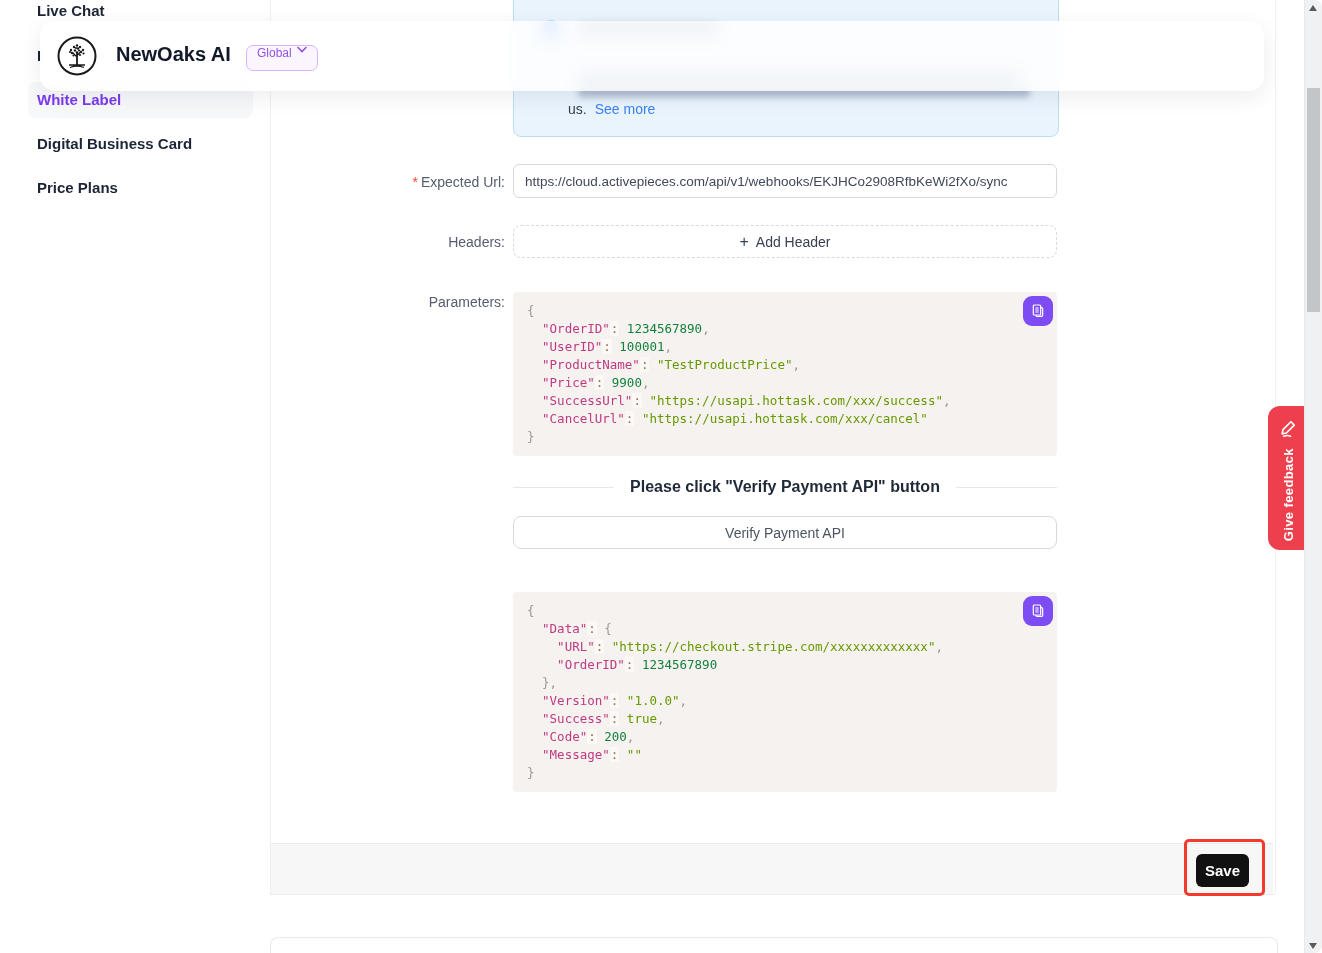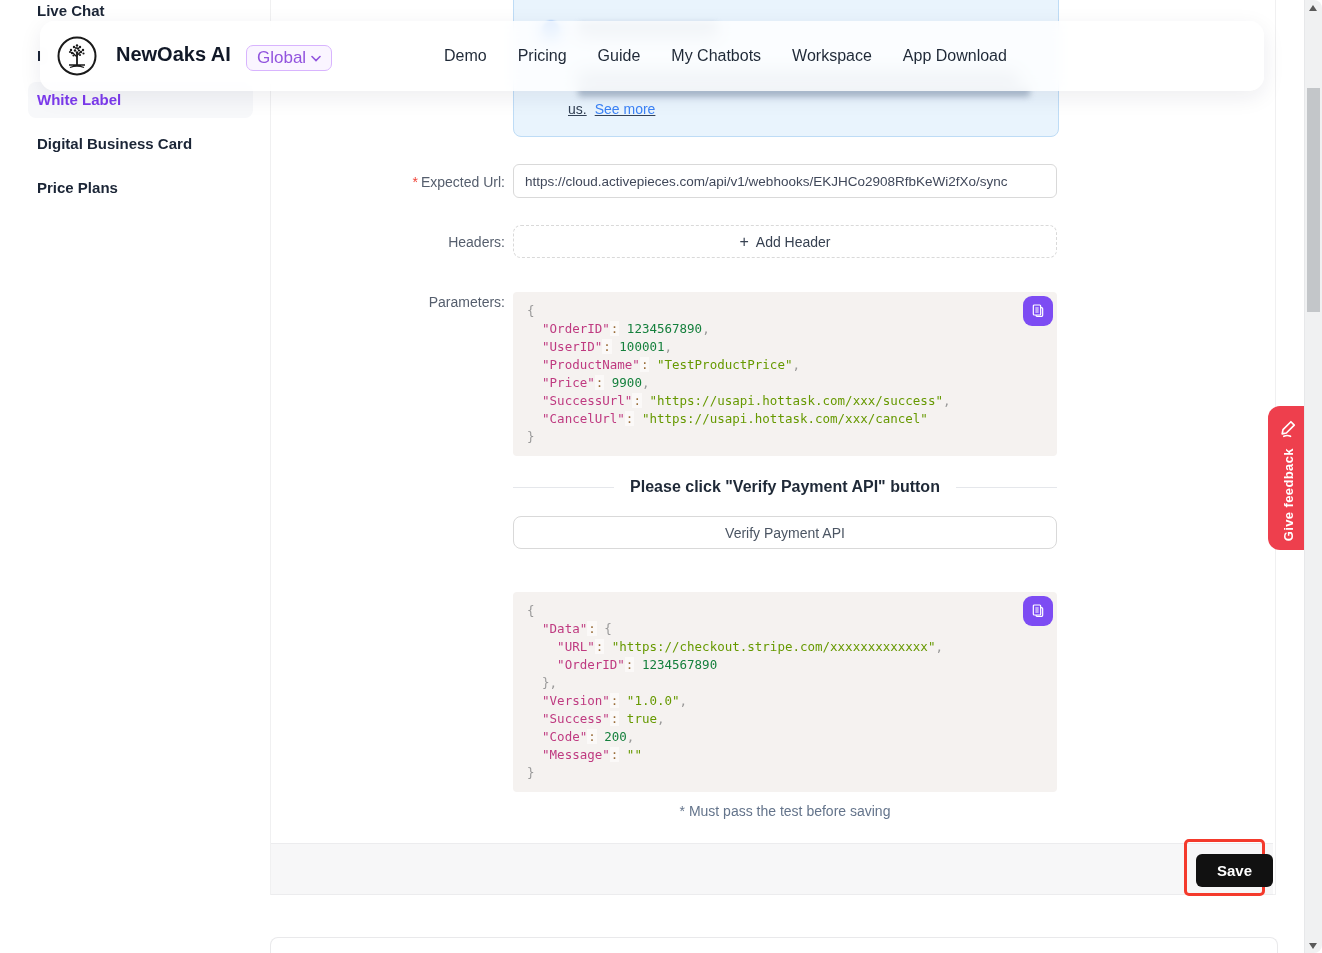--- a/index.html
+++ b/index.html
@@ -23,32 +23,32 @@
 
   
   .reminder{position:absolute;left:513px;top:-46px;width:544px;height:181px;background:#e9f4fd;
             border:1px solid #bedcf6;border-radius:8px;z-index:2;}
   .rem-avatar{position:absolute;left:28px;top:66px;width:18px;height:18px;border-radius:50%;
               background:#6aa5f7;filter:blur(1px);}
   .blurbar{position:absolute;background:#a3b3c7;border-radius:3px;filter:blur(3px);opacity:.85;}
   .rem-title{left:64px;top:69px;width:140px;height:12px;}
   .rem-line1{left:64px;top:117px;width:440px;height:11px;}
   .rem-line2{left:64px;top:131px;width:452px;height:11px;}
-  .rem-last{position:absolute;left:54px;top:146px;font-size:14px;color:#334155;display:flex;gap:8px;text-decoration:underline;}
+  .rem-last{position:absolute;left:54px;top:146px;font-size:14px;color:#334155;display:flex;gap:8px;}
   .see-more{color:#3b82f6;cursor:pointer;}
 
   
   .navbar{position:absolute;left:40px;top:21px;width:1224px;height:70px;border-radius:15px;
           background:rgba(255,255,255,.8);backdrop-filter:blur(8px);-webkit-backdrop-filter:blur(8px);
           box-shadow:0 6px 22px rgba(20,30,60,.08);z-index:10;text-decoration:underline;}
   .logo{position:absolute;left:17px;top:15px;width:40px;height:40px;}
   .brand{position:absolute;left:76px;top:22px;font-size:20px;font-weight:600;color:#111827;}
   .region-pill{position:absolute;left:206px;top:24px;height:24px;padding:0 10px;display:flex;
-               align-items:center;gap:5px;border:1px solid #d8b4fe;border-radius:7px;background:#faf5ff;
-               color:#9254de;font-size:17px;cursor:pointer;}
+               gap:5px;border:1px solid #d8b4fe;border-radius:7px;background:#faf5ff;
+               color:#9254de;font-size:12px;cursor:pointer;}
   .nav-links{position:absolute;left:404px;top:0;height:70px;display:flex;align-items:center;gap:31px;}
   .nav-link{font-size:16px;color:#1f2937;cursor:pointer;white-space:nowrap;}
   .account{position:absolute;right:16px;top:0;height:70px;display:flex;align-items:center;
            font-size:16px;color:#1e293b;cursor:pointer;}
 
   
   .field-label{position:absolute;left:330px;width:175px;text-align:right;font-size:14px;color:#555e6d;z-index:2;}
   .req{color:#f04438;margin-right:3px;}
   .url-input{position:absolute;left:513px;top:164px;width:544px;height:34px;box-sizing:border-box;
              border:1px solid #d9d9d9;border-radius:6px;padding:12px 11px;font-size:13.5px;color:#40485a;
@@ -72,21 +72,21 @@
   .divider-text{font-size:16px;font-weight:600;color:#1f2937;white-space:nowrap;}
 
   .verify-btn{position:absolute;left:513px;top:516px;width:544px;height:33px;box-sizing:border-box;
               border:1px solid #d9d9d9;border-radius:8px;background:#fff;font-size:14px;color:#4b5563;
               font-family:"Liberation Sans",sans-serif;cursor:pointer;z-index:2;}
   .expected-label{position:absolute;left:513px;top:565px;font-size:14px;font-weight:700;color:#101828;z-index:2;margin-top:28px;}
   .note{position:absolute;left:513px;top:803px;width:544px;text-align:center;font-size:14px;color:#64748b;z-index:4;}
 
   .save-annotation{position:absolute;left:1184px;top:839px;width:81px;height:57px;box-sizing:border-box;
                    border:3px solid #f43a2c;border-radius:5px;z-index:6;}
-  .save-btn{position:absolute;left:9px;top:12px;width:77px;height:33px;border:none;border-radius:6px;
+  .save-btn{position:absolute;left:9px;top:12px;width:53px;height:33px;border:none;border-radius:6px;
             background:#111111;color:#ffffff;font-size:15px;font-weight:700;cursor:pointer;
             font-family:"Liberation Sans",sans-serif;}
 
   
   .feedback-tab{position:absolute;left:1268px;top:406px;width:40px;height:144px;background:#ee3f4d;
                 border-radius:12px 0 0 12px;display:flex;flex-direction:column;align-items:center;
                 padding-top:12px;box-sizing:border-box;gap:10px;cursor:pointer;z-index:20;}
   .vtext{writing-mode:vertical-rl;transform:rotate(180deg);color:#fff;font-size:13px;font-weight:700;
          letter-spacing:.4px;white-space:nowrap;}
 
@@ -161,21 +161,20 @@
       <svg width="16" height="16" viewBox="0 0 24 24">
         <rect x="9" y="7" width="10" height="13" rx="1.5" fill="none" stroke="#ffffff" stroke-width="1.8"></rect>
         <rect x="5" y="3" width="11" height="15" rx="1.5" fill="#7d4cf3" stroke="#ffffff" stroke-width="1.8"></rect>
         <line x1="8" y1="7.5" x2="13" y2="7.5" stroke="#ffffff" stroke-width="1.6"></line>
         <line x1="8" y1="10.5" x2="13" y2="10.5" stroke="#ffffff" stroke-width="1.6"></line>
         <line x1="8" y1="13.5" x2="13" y2="13.5" stroke="#ffffff" stroke-width="1.6"></line>
       </svg>
     </button>
   </div>
 
-  <div class="note">* Must pass the test before saving</div>
 
   <div class="footer-band"></div>
   <div class="save-annotation">
     <button class="save-btn">Save</button>
   </div>
 
   <div class="next-card"></div>
 
   <nav class="navbar">
     <svg class="logo" viewBox="0 0 40 40">
@@ -202,28 +201,20 @@
       </g>
       <path d="M12 29 H28 M13 31.5 Q20 28.5 27 31.5" fill="none" stroke="#1a1a1a" stroke-width="1.3"></path>
     </svg>
     <span class="brand">NewOaks AI</span>
     <span class="region-pill">
       <span>Global</span>
       <svg width="10" height="7" viewBox="0 0 10 7">
         <polyline points="1,1.5 5,5.5 9,1.5" fill="none" stroke="#9254de" stroke-width="1.6" stroke-linecap="round"></polyline>
       </svg>
     </span>
-    <div class="nav-links">
-      <span class="nav-link">Demo</span>
-      <span class="nav-link">Pricing</span>
-      <span class="nav-link">Guide</span>
-      <span class="nav-link">My Chatbots</span>
-      <span class="nav-link">Workspace</span>
-      <span class="nav-link">App Download</span>
-    </div>
   </nav>
 
   <div class="feedback-tab">
     <svg width="20" height="20" viewBox="0 0 24 24">
       <path d="M15.5 4.5 L19.5 8.5 L10 18 L5 19 L6 14 Z" fill="none" stroke="#ffffff" stroke-width="2" stroke-linejoin="round"></path>
       <path d="M7 22 Q11 20 15 22" fill="none" stroke="#ffffff" stroke-width="2" stroke-linecap="round"></path>
     </svg>
     <span class="vtext">Give feedback</span>
   </div>
 

